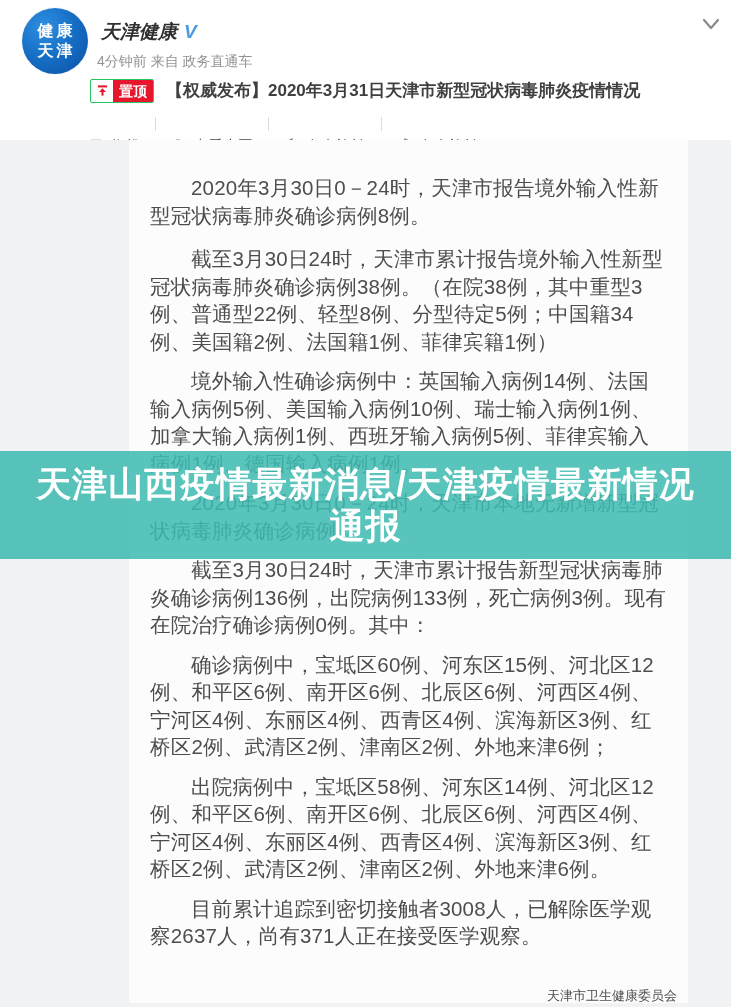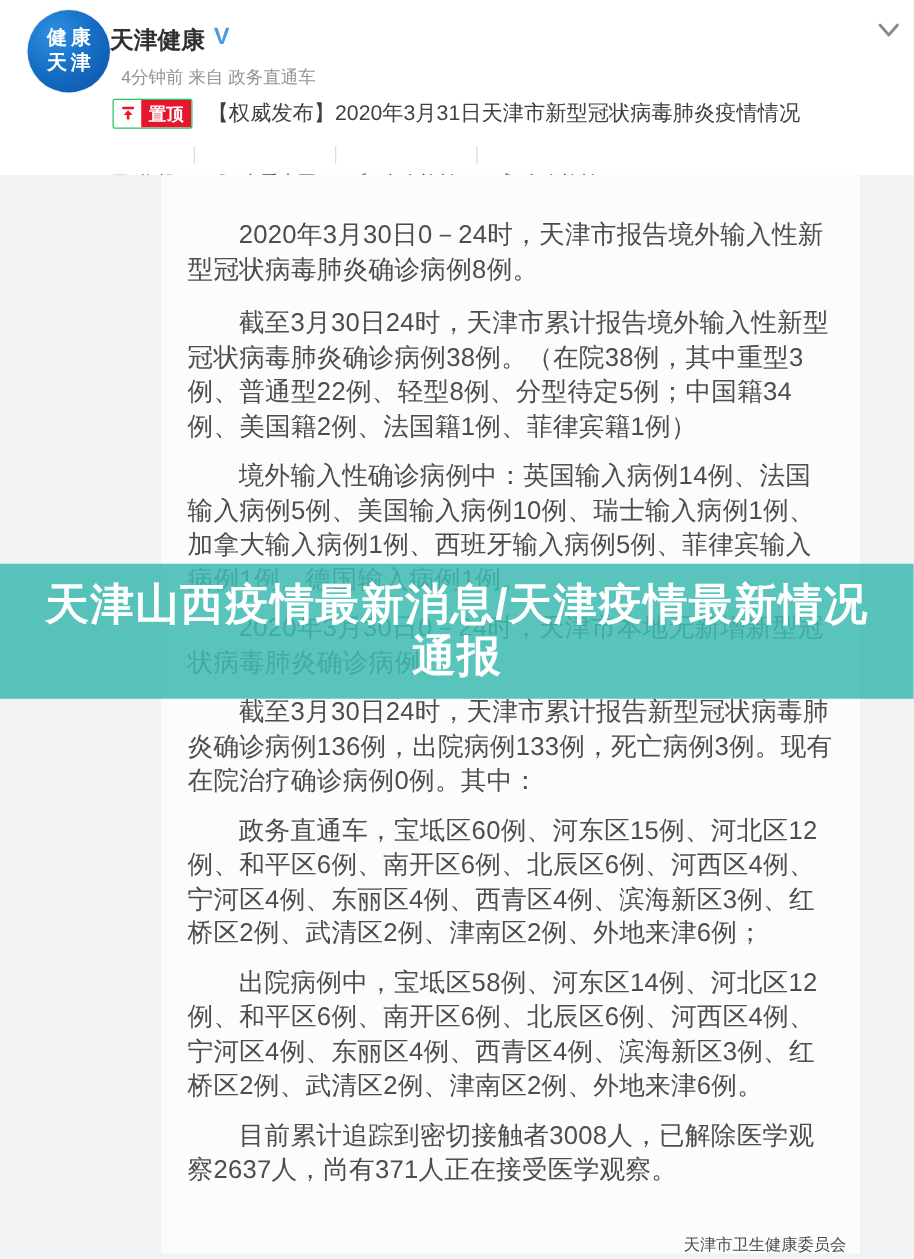--- a/index.html
+++ b/index.html
@@ -13,29 +13,29 @@
   .header-card{
     position:absolute;top:0;left:0;width:731px;height:140px;background:#ffffff;
   }
   .avatar{
     position:absolute;left:22px;top:8px;width:66px;height:66px;border-radius:50%;
     background:radial-gradient(circle at 32% 28%, #2f8fe2 0%, #1670c6 45%, #0b51a6 100%);
     display:flex;flex-direction:column;align-items:center;justify-content:center;
     color:#fff;font-weight:bold;font-size:16px;line-height:20px;letter-spacing:3px;
     text-indent:3px;box-shadow:0 0 0 1px rgba(0,0,0,0.04);
   }
-  .account-row{position:absolute;left:88px;top:19px;display:flex;}
+  .account-row{position:absolute;left:101px;top:19px;display:flex;align-items:center;font-style:italic;}
   .account-name{font-size:19px;font-weight:bold;color:#303030;}
   .verified-v{margin-left:7px;color:#4b9be0;font-weight:bold;font-size:19px;}
   .meta-line{position:absolute;left:97px;top:53px;font-size:14px;color:#939393;}
   .pinned-row{position:absolute;left:90px;top:78px;display:flex;align-items:center;height:25px;}
   .pin-badge{display:flex;align-items:center;border:1px solid #22c55e;border-radius:2px;overflow:hidden;height:22px;flex:none;}
   .pin-icon-box{width:22px;background:#ffffff;display:flex;align-items:center;justify-content:center;}
   .pin-label{background:#e6162d;color:#fff;font-size:14px;font-weight:bold;line-height:22px;padding:0 6px;}
-  .post-title{margin-left:12px;font-size:17px;color:#3f3f3f;white-space:nowrap;}
+  .post-title{margin-left:12px;font-size:17px;color:#3f3f3f;white-space:nowrap;font-weight:bold;}
   .chevron-btn{position:absolute;right:6px;top:12px;width:28px;height:24px;display:flex;align-items:center;justify-content:center;cursor:pointer;}
   
   .toolbar{position:absolute;left:88px;top:110px;height:28px;display:flex;align-items:center;font-size:15px;color:#464646;}
   .tool{display:flex;align-items:center;gap:6px;cursor:pointer;margin-top:44px;}
   .tool svg{display:block;}
   .tool-divider{width:1px;height:14px;background:#dcdcdc;margin:0 15px;}
   
   .image-area{position:absolute;top:140px;left:0;width:731px;height:867px;background:#f1f2f4;}
   .doc-page{
     position:absolute;left:129px;top:0;width:559px;height:863px;background:#fcfcfc;
@@ -145,21 +145,21 @@
   </div>
 </div>
 
 <div class="image-area">
   <div class="doc-page">
     <p class="gap-after">2020年3月30日0－24时，天津市报告境外输入性新型冠状病毒肺炎确诊病例8例。</p>
     <p>截至3月30日24时，天津市累计报告境外输入性新型冠状病毒肺炎确诊病例38例。（在院38例，其中重型3例、普通型22例、轻型8例、分型待定5例；中国籍34例、美国籍2例、法国籍1例、菲律宾籍1例）</p>
     <p>境外输入性确诊病例中：英国输入病例14例、法国输入病例5例、美国输入病例10例、瑞士输入病例1例、加拿大输入病例1例、西班牙输入病例5例、菲律宾输入病例1例、德国输入病例1例。</p>
     <p>2020年3月30日0－24时，天津市本地无新增新型冠状病毒肺炎确诊病例。</p>
     <p>截至3月30日24时，天津市累计报告新型冠状病毒肺炎确诊病例136例，出院病例133例，死亡病例3例。现有在院治疗确诊病例0例。其中：</p>
-    <p>政务直通车，宝坻区60例、河东区15例、河北区12例、和平区6例、南开区6例、北辰区6例、河西区4例、宁河区4例、东丽区4例、西青区4例、滨海新区3例、红桥区2例、武清区2例、津南区2例、外地来津6例；</p>
+    <p>确诊病例中，宝坻区60例、河东区15例、河北区12例、和平区6例、南开区6例、北辰区6例、河西区4例、宁河区4例、东丽区4例、西青区4例、滨海新区3例、红桥区2例、武清区2例、津南区2例、外地来津6例；</p>
     <p>出院病例中，宝坻区58例、河东区14例、河北区12例、和平区6例、南开区6例、北辰区6例、河西区4例、宁河区4例、东丽区4例、西青区4例、滨海新区3例、红桥区2例、武清区2例、津南区2例、外地来津6例。</p>
     <p>目前累计追踪到密切接触者3008人，已解除医学观察2637人，尚有371人正在接受医学观察。</p>
     <div class="doc-signature">
       <div>天津市卫生健康委员会</div>
       <div>2020年3月31日</div>
     </div>
   </div>
 </div>
 
 <div class="overlay-banner">

